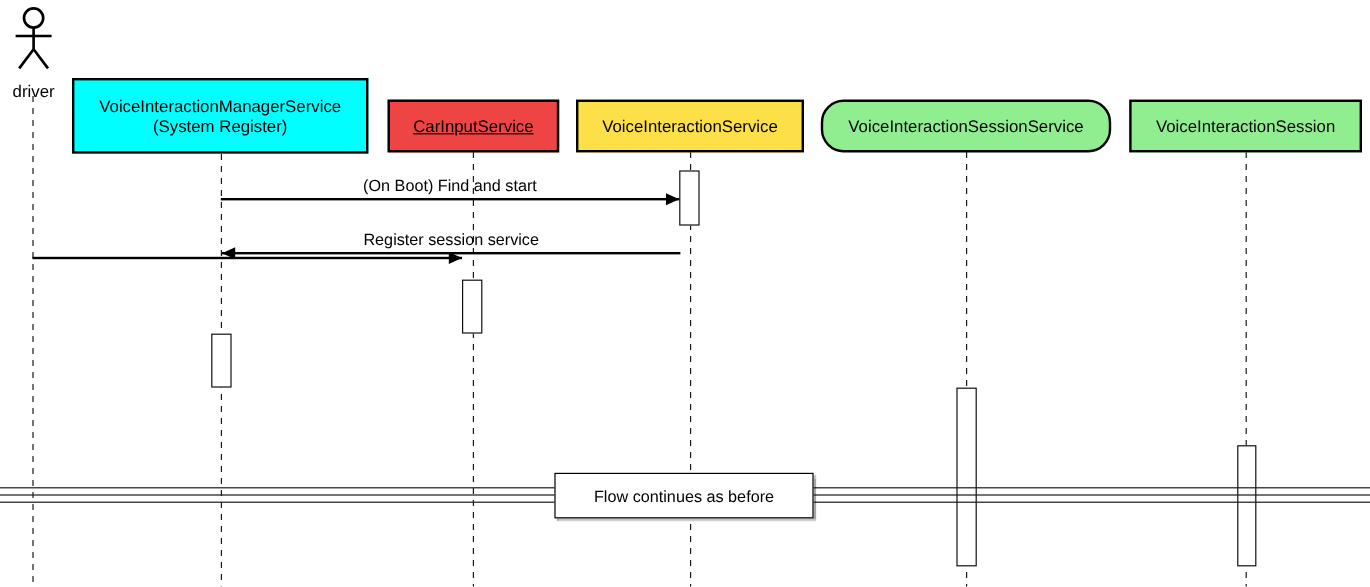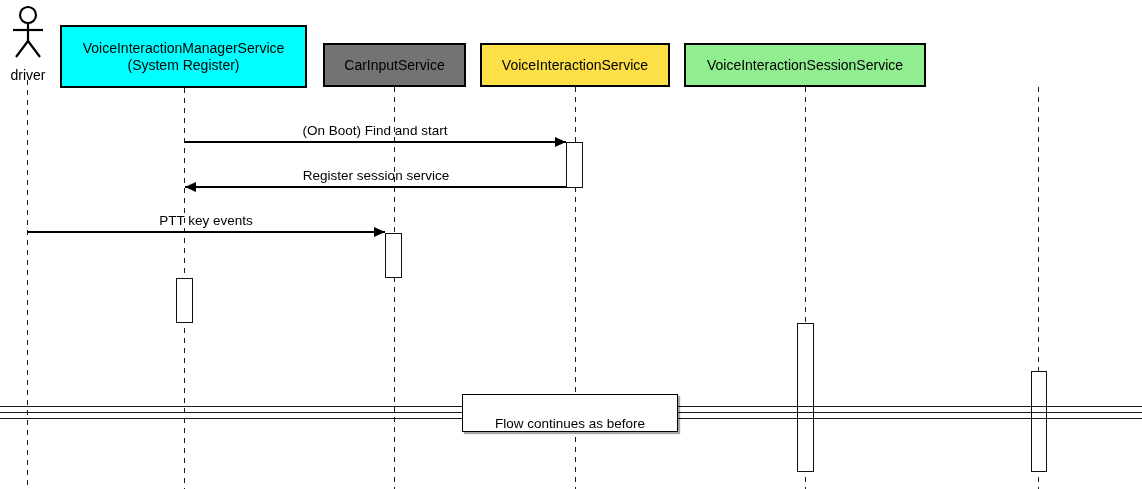--- a/index.html
+++ b/index.html
@@ -18,43 +18,43 @@
   }
   
   .actor{position:absolute;left:3px;top:5px;width:50px;z-index:5;
     display:flex;flex-direction:column;align-items:center;}
   .actor-label{font-size:14px;line-height:16px;margin-top:2px;}
   
   .pbox{
     position:absolute;z-index:5;box-sizing:border-box;
     border:2px solid #000;
     display:flex;flex-direction:column;align-items:center;justify-content:center;
-    font-size:14px;line-height:17px;text-align:right;
+    font-size:14px;line-height:17px;text-align:right;margin-top:40px;
   }
   .pbox .sub:empty{display:none;}
   
   .abar{
     position:absolute;z-index:2;box-sizing:border-box;
     background:#fff;border:1.5px solid #111;
   }
   
   .msg{position:absolute;z-index:3;}
-  .msg-label{font-size:13.5px;line-height:17px;height:17px;text-align:center;white-space:nowrap;}
+  .msg-label{font-size:13.5px;line-height:17px;height:17px;text-align:center;white-space:nowrap;margin-top:24px;}
   .msg-line{position:relative;margin-top:2px;height:1.5px;background:#000;}
   .arrow{position:absolute;width:0;height:0;top:-4.5px;
     border-top:5px solid transparent;border-bottom:5px solid transparent;}
   .arrow.right{right:0;border-left:11px solid #000;}
   .arrow.left{left:0;border-right:11px solid #000;}
   
   .divider-line{position:absolute;left:0;width:1142px;height:1px;background:#1a1a1a;z-index:4;}
   .divider-box{
     position:absolute;z-index:5;box-sizing:border-box;
     background:#fff;border:1.5px solid #000;
     box-shadow:2px 2px 1px rgba(0,0,0,0.35);
-    display:flex;align-items:flex-end;justify-content:center;
+    display:flex;align-items:center;justify-content:center;
     font-size:13.5px;white-space:nowrap;
   }
 </style>
 </head>
 <body>
 
 <div class="diagram">
 
   <div class="lifeline" style="left:27px;top:80px;height:409px"></div>
   <div class="lifeline" style="left:184px;top:88px;height:401px"></div>
@@ -73,28 +73,31 @@
         <line x1="20" y1="36" x2="32" y2="52" stroke="#000" stroke-width="2.2"></line>
       </svg>
     </span>
     <div class="actor-label">driver</div>
   </div>
 
   <div class="pbox" style="left: 60px; top: 25px; width: 247px; height: 63px; background-color: rgb(0, 255, 255);">
     <span>VoiceInteractionManagerService</span>
     <span class="sub">(System Register)</span>
   </div>
-  <div class="pbox" style="left: 323px; top: 43px; width: 143px; height: 44px; background-color: #737373;">
+  <div class="pbox" style="left: 323px; top: 43px; width: 143px; height: 44px; background-color: #ef4444; text-decoration: underline;">
     <span>CarInputService</span>
   </div>
   <div class="pbox" style="left: 480px; top: 43px; width: 190px; height: 44px; background-color: #fde047;">
     <span>VoiceInteractionService</span>
   </div>
-  <div class="pbox" style="left: 684px; top: 43px; width: 242px; height: 44px; background-color: rgb(144, 238, 144);">
+  <div class="pbox" style="left: 684px; top: 43px; width: 242px; height: 44px; background-color: rgb(144, 238, 144); border-radius: 19px;">
     <span>VoiceInteractionSessionService</span>
+  </div>
+  <div class="pbox" style="left: 941px; top: 43px; width: 194px; height: 44px; background-color: rgb(144, 238, 144);">
+    <span>VoiceInteractionSession</span>
   </div>
 
   <div class="abar" style="left:566px;top:142px;width:17px;height:46px"></div>
   <div class="abar" style="left:385px;top:233px;width:17px;height:45px"></div>
   <div class="abar" style="left:176px;top:278px;width:17px;height:45px"></div>
   <div class="abar" style="left:797px;top:323px;width:17px;height:149px"></div>
   <div class="abar" style="left:1031px;top:371px;width:16px;height:101px"></div>
 
   <div class="msg" style="left:184px;top:122px;width:382px">
     <div class="msg-label">(On Boot) Find and start</div>
@@ -104,21 +107,20 @@
   </div>
 
   <div class="msg" style="left:185px;top:167px;width:382px">
     <div class="msg-label">Register session service</div>
     <div class="msg-line">
         <span class="arrow left"></span>
       </div>
   </div>
 
   <div class="msg" style="left:27px;top:212px;width:358px">
-    <div class="msg-label">PTT key events</div>
     <div class="msg-line">
         <span class="arrow right"></span>
       </div>
   </div>
 
 
 
 
   <div class="divider-line" style="top:406px"></div>
   <div class="divider-line" style="top:412px"></div>

